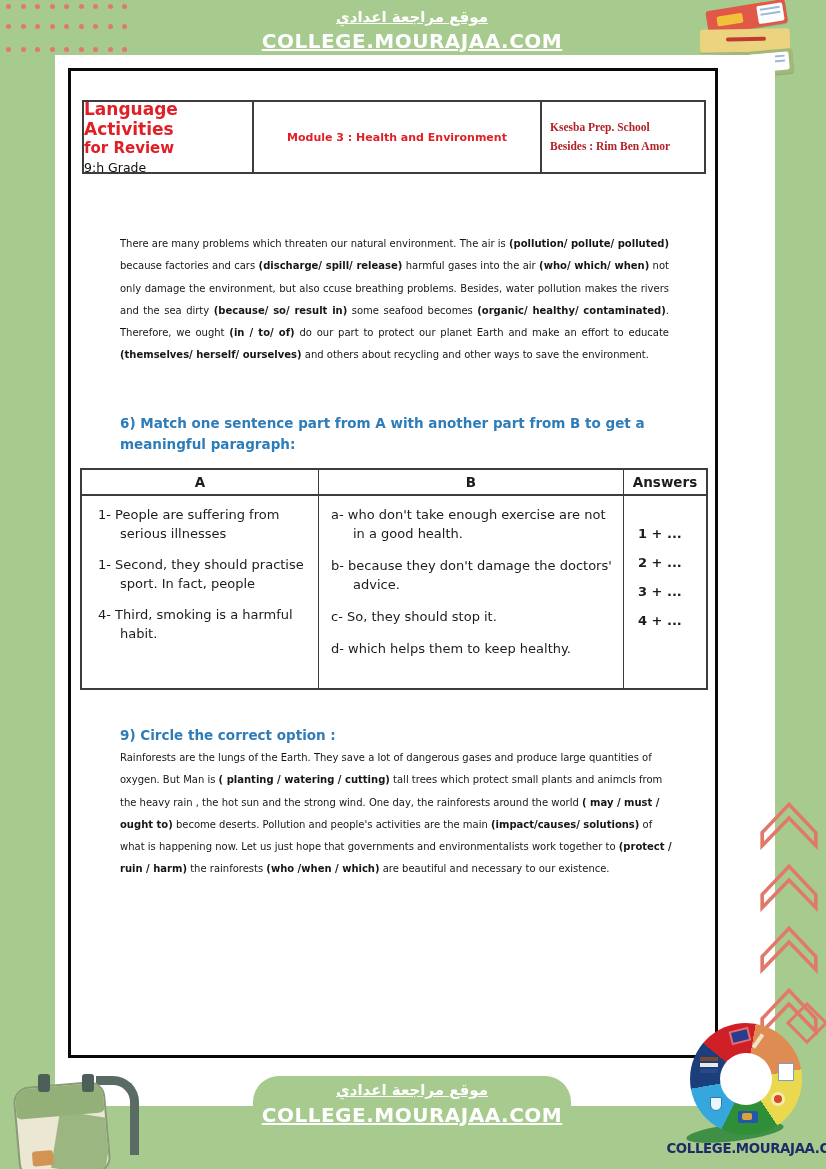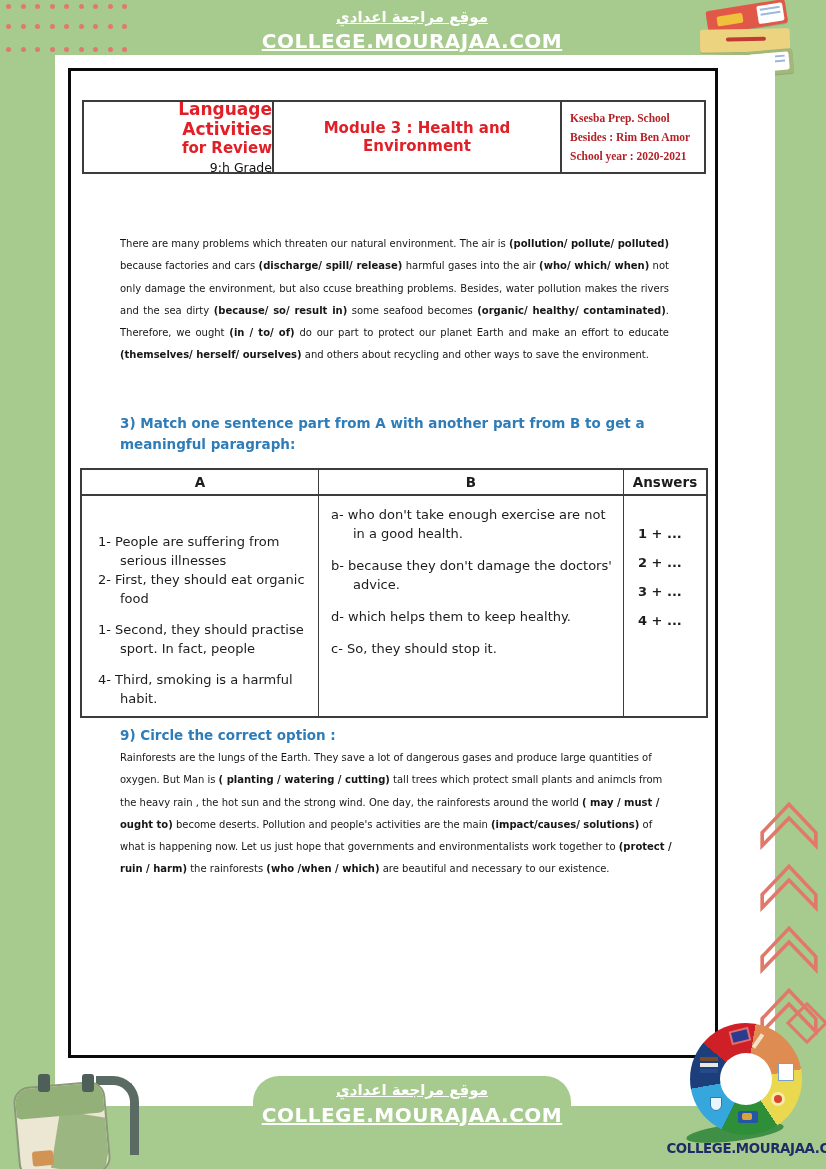--- a/index.html
+++ b/index.html
@@ -29,43 +29,43 @@
   .book.green{left:2px;top:50px;width:98px;height:25px;background:#a3b779;transform:rotate(-2deg);}
   .book.green .pages{position:absolute;right:4px;top:3px;width:40px;height:18px;background:#fff;border-radius:2px;}
   .book.green .pages i{display:block;height:2px;margin:3px 4px 0;background:#9db7d8;}
   
   .page{position:absolute;left:55px;top:55px;width:720px;height:1051px;background:#fff;}
   .border-box{position:absolute;left:68px;top:68px;width:644px;height:984px;border:3px solid #0a0a0a;}
   
   .hdr-table{position:absolute;left:82px;top:100px;width:624px;height:74px;
     display:flex;border:2px solid #3c3c3c;background:#fff;box-sizing:border-box;}
   .hdr-c{box-sizing:border-box;display:flex;flex-direction:column;justify-content:center;}
-  .hdr-c1{width:188px;text-align:right;}
+  .hdr-c1{width:168px;text-align:left;}
   .hdr-c2{width:290px;border-left:2px solid #3c3c3c;border-right:2px solid #3c3c3c;text-align:center;}
   .hdr-c3{flex:1;padding:0 8px;justify-content:center;font-family:Liberation Serif, serif;}
   .t-red1{font-size:17px;font-weight:bold;color:var(--red,#e01f26);line-height:20px;}
   .t-red2{font-size:15px;font-weight:bold;color:var(--red,#e01f26);line-height:19px;}
   .t-grade{font-size:12.5px;color:#111;margin-top:2px;}
-  .t-module{font-size:15px;font-weight:bold;color:var(--red,#e01f26);padding:0 6px;}
+  .t-module{font-size:11px;font-weight:bold;color:var(--red,#e01f26);padding:0 6px;}
   .t-school{font-size:11.5px;font-weight:bold;color:var(--dark-red,#b22228);line-height:19px;}
   
   .ex-heading{position:absolute;font-size:13.5px;font-weight:bold;color:var(--blue,#2e7cb8);line-height:21px;}
   .para{position:absolute;font-size:10px;line-height:22.3px;color:#161616;}
   .para .bseg{font-weight:bold;}
   .p-justify{text-align:justify;}
   
   .match-table{position:absolute;left:80px;top:468px;width:628px;
     border:2px solid #3c3c3c;background:#fff;box-sizing:border-box;}
   .mt-head{display:flex;border-bottom:2.5px solid #3c3c3c;}
   .mt-body{display:flex;min-height:192px;}
   .mt-ca{width:236px;box-sizing:border-box;}
   .mt-cb{width:306px;box-sizing:border-box;border-left:1.5px solid #3c3c3c;border-right:1.5px solid #3c3c3c;}
   .mt-cans{flex:1;box-sizing:border-box;}
   .mt-head > div{padding:4px 0;text-align:center;font-weight:bold;font-size:13.5px;}
-  .mt-body .mt-ca{padding:9px 8px 8px 8px;margin-top:27px;}
+  .mt-body .mt-ca{padding:9px 8px 8px 8px;}
   .mt-body .mt-cb{padding:9px 6px 8px 8px;}
   .cellA-item{font-size:13px;line-height:19px;padding-left:30px;text-indent:-22px;}
   .cellA-item.gap{margin-top:12px;}
   .cellB-item{font-size:13px;line-height:19px;padding-left:26px;text-indent:-22px;margin-bottom:13px;}
   .ans-cell{padding:30px 0 0 14px;}
   .ans-line{font-size:13px;font-weight:bold;margin-bottom:14px;}
   
   .chevron{position:absolute;left:756px;width:66px;height:58px;}
   
   .footer-tab{position:absolute;left:253px;top:1076px;width:318px;height:34px;
@@ -175,46 +175,44 @@
       <div class="t-red1">Language Activities</div>
       <div class="t-red2">for Review</div>
       <div class="t-grade">9:h Grade</div>
     </div>
     <div class="hdr-c hdr-c2">
       <div class="t-module">Module 3 : Health and Environment</div>
     </div>
     <div class="hdr-c hdr-c3">
       <div class="t-school">Ksesba  Prep. School</div>
       <div class="t-school">Besides : Rim Ben Amor</div>
-      <div class="t-school">School  year : 2020-2021</div>
     </div>
   </div>
 
   <div class="para p-justify" style="left:120px;top:233px;width:549px;"><span>There are many problems which threaten our natural environment. The air is </span><span class="bseg">(pollution/ pollute/ polluted)</span><span> because factories and cars </span><span class="bseg">(discharge/ spill/ release)</span><span> harmful gases into the air </span><span class="bseg">(who/ which/ when)</span><span> not only damage the environment, but also ccuse breathing problems. Besides, water pollution makes the rivers and the sea dirty </span><span class="bseg">(because/ so/ result in)</span><span> some seafood becomes </span><span class="bseg">(organic/ healthy/ contaminated)</span><span>. Therefore, we ought </span><span class="bseg">(in / to/ of)</span><span> do our part to protect our planet Earth and make an effort to educate </span><span class="bseg">(themselves/ herself/ ourselves)</span><span> and others about recycling and other ways to save the environment.</span></div>
 
-  <div class="ex-heading" style="left:120px;top:413px;width:578px;">3) Match one sentence part from A with another part from B to get a meaningful paragraph:</div>
+  <div class="ex-heading" style="left:120px;top:413px;width:578px;">6) Match one sentence part from A with another part from B to get a meaningful paragraph:</div>
 
   <div class="match-table">
     <div class="mt-head">
       <div class="mt-ca">A</div>
       <div class="mt-cb">B</div>
       <div class="mt-cans">Answers</div>
     </div>
     <div class="mt-body">
       <div class="mt-ca">
         <div class="cellA-item">1- People are suffering from serious illnesses</div>
-        <div class="cellA-item">2- First, they should eat organic food</div>
         <div class="cellA-item gap">1- Second, they should practise sport. In fact, people</div>
         <div class="cellA-item gap">4- Third, smoking is a harmful habit.</div>
       </div>
       <div class="mt-cb">
         <div class="cellB-item">a- who don't take enough exercise are not in a good health.</div>
         <div class="cellB-item">b- because they don't damage the doctors' advice.</div>
+        <div class="cellB-item">c- So, they should stop it.</div>
         <div class="cellB-item">d- which helps them to keep healthy.</div>
-        <div class="cellB-item">c- So, they should stop it.</div>
       </div>
       <div class="mt-cans ans-cell">
         <div class="ans-line">1 + ...</div>
         <div class="ans-line">2 + ...</div>
         <div class="ans-line">3 + ...</div>
         <div class="ans-line">4 + ...</div>
       </div>
     </div>
   </div>
 

